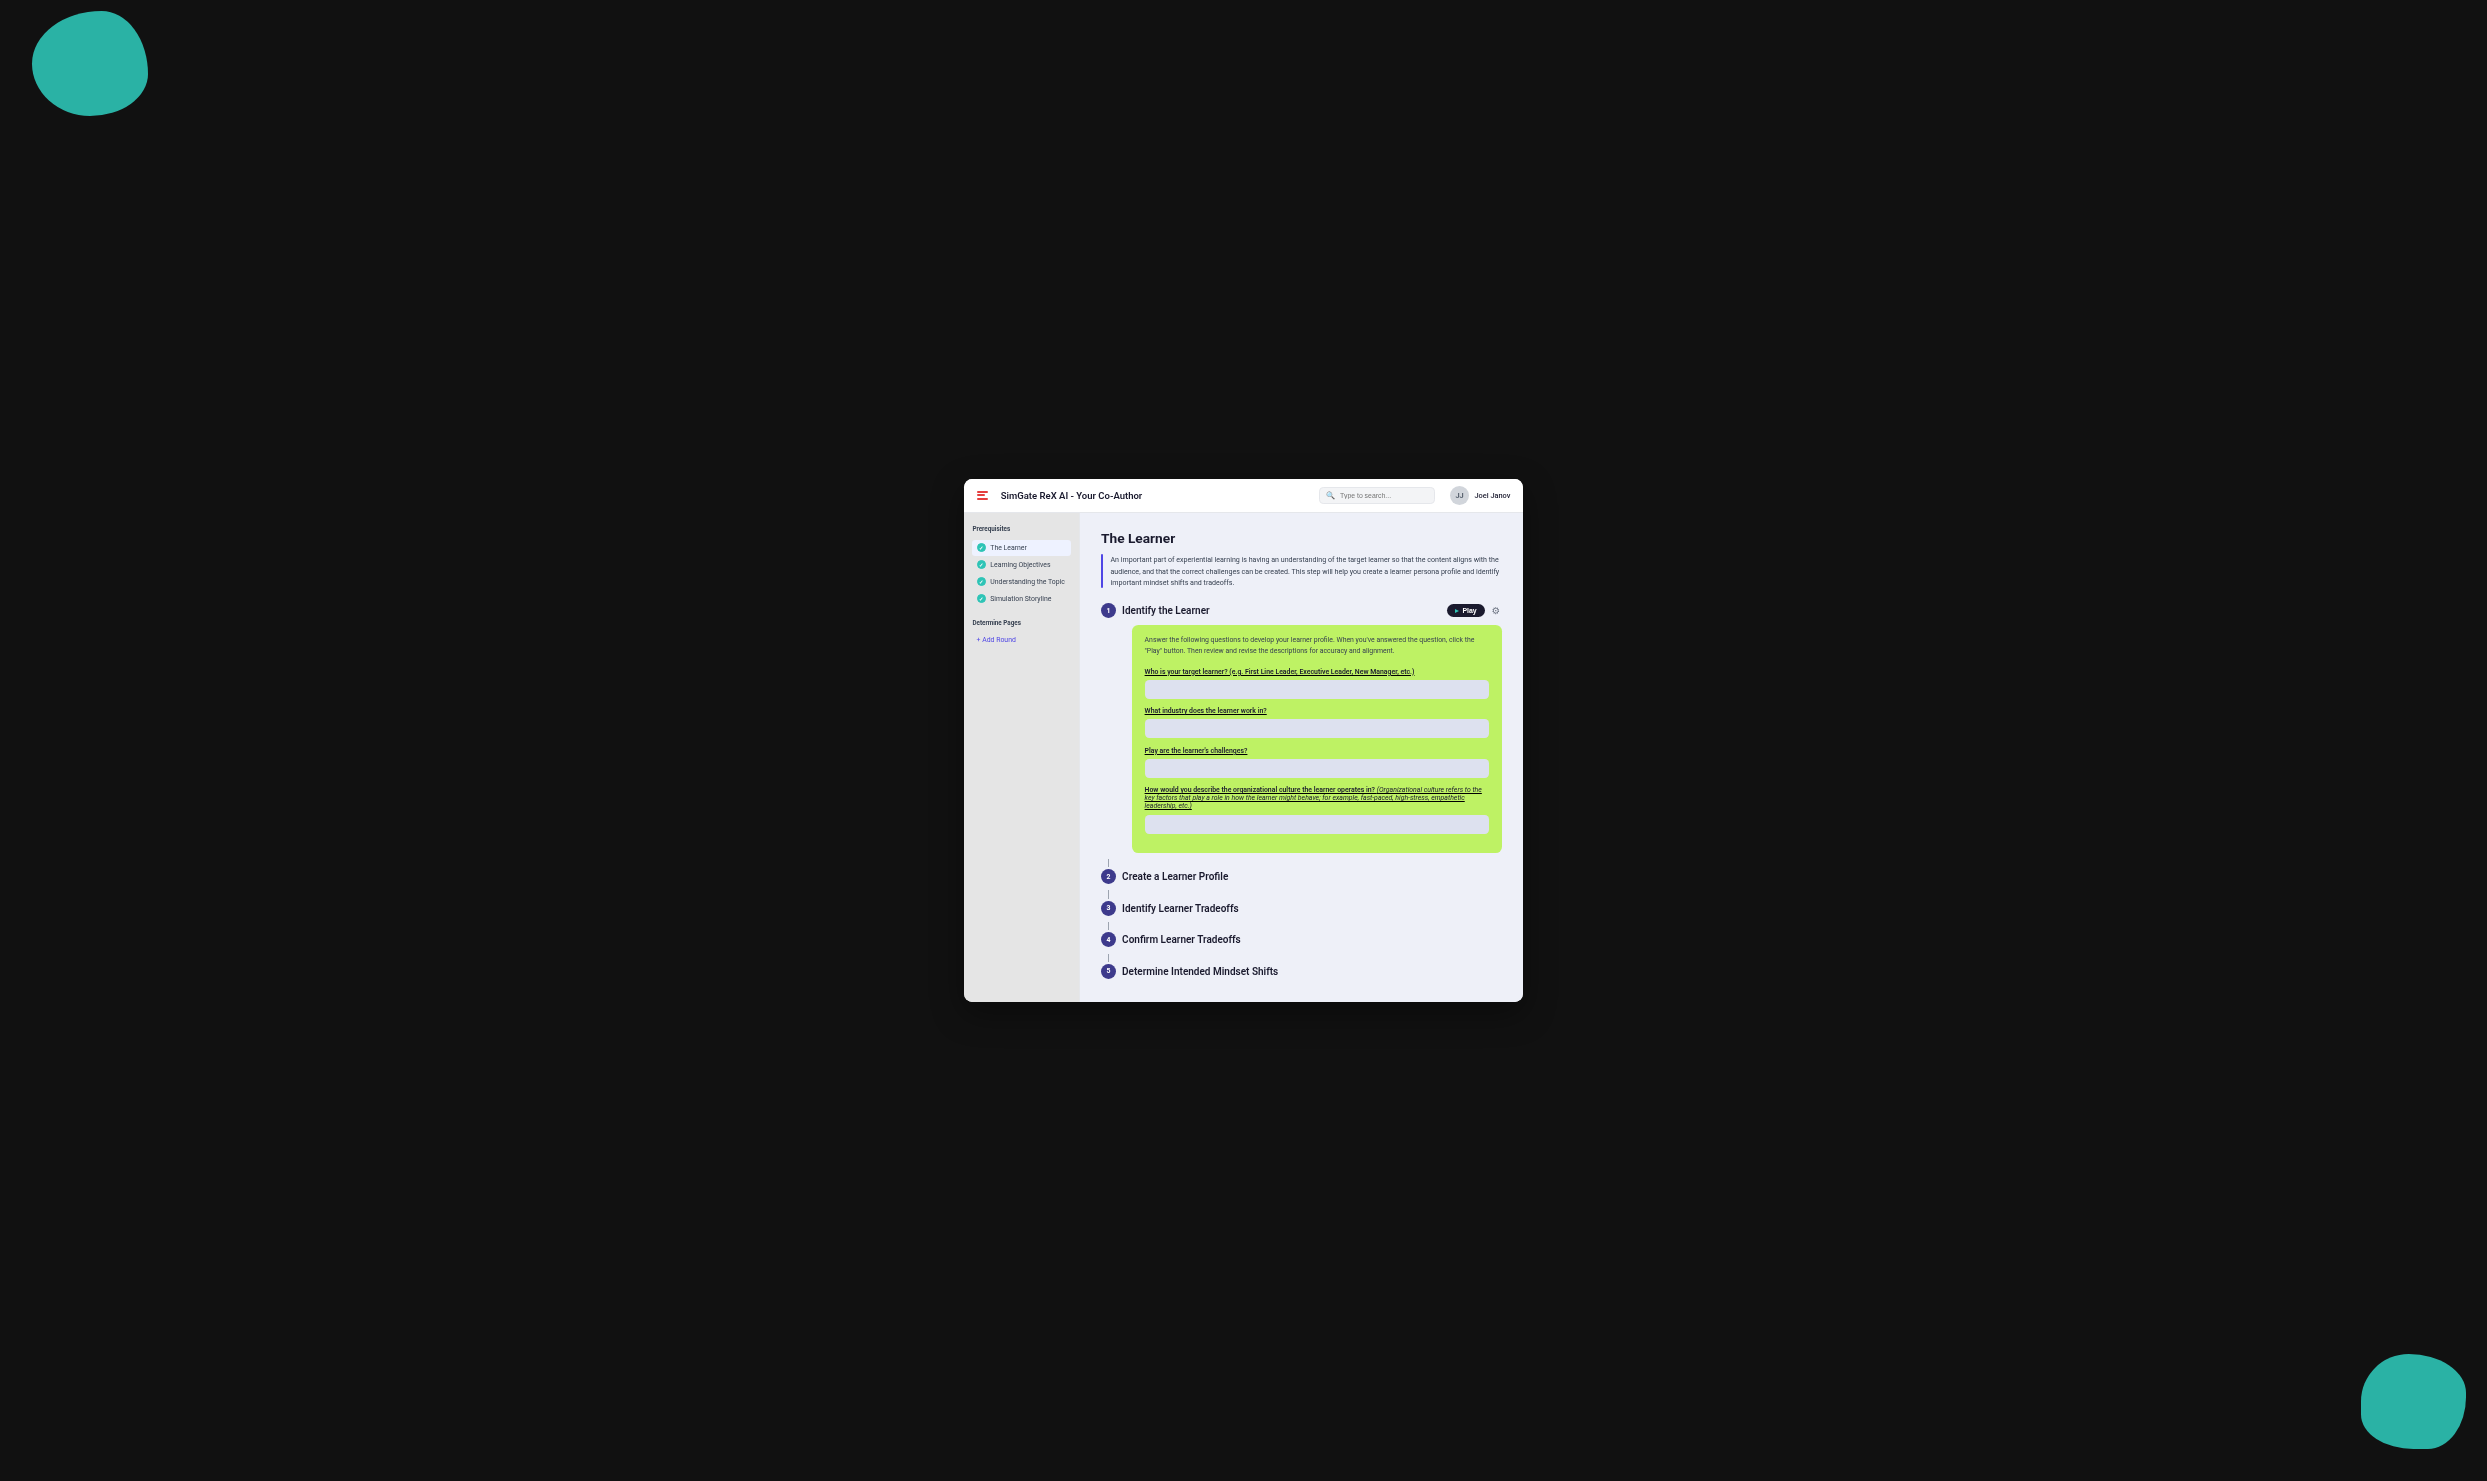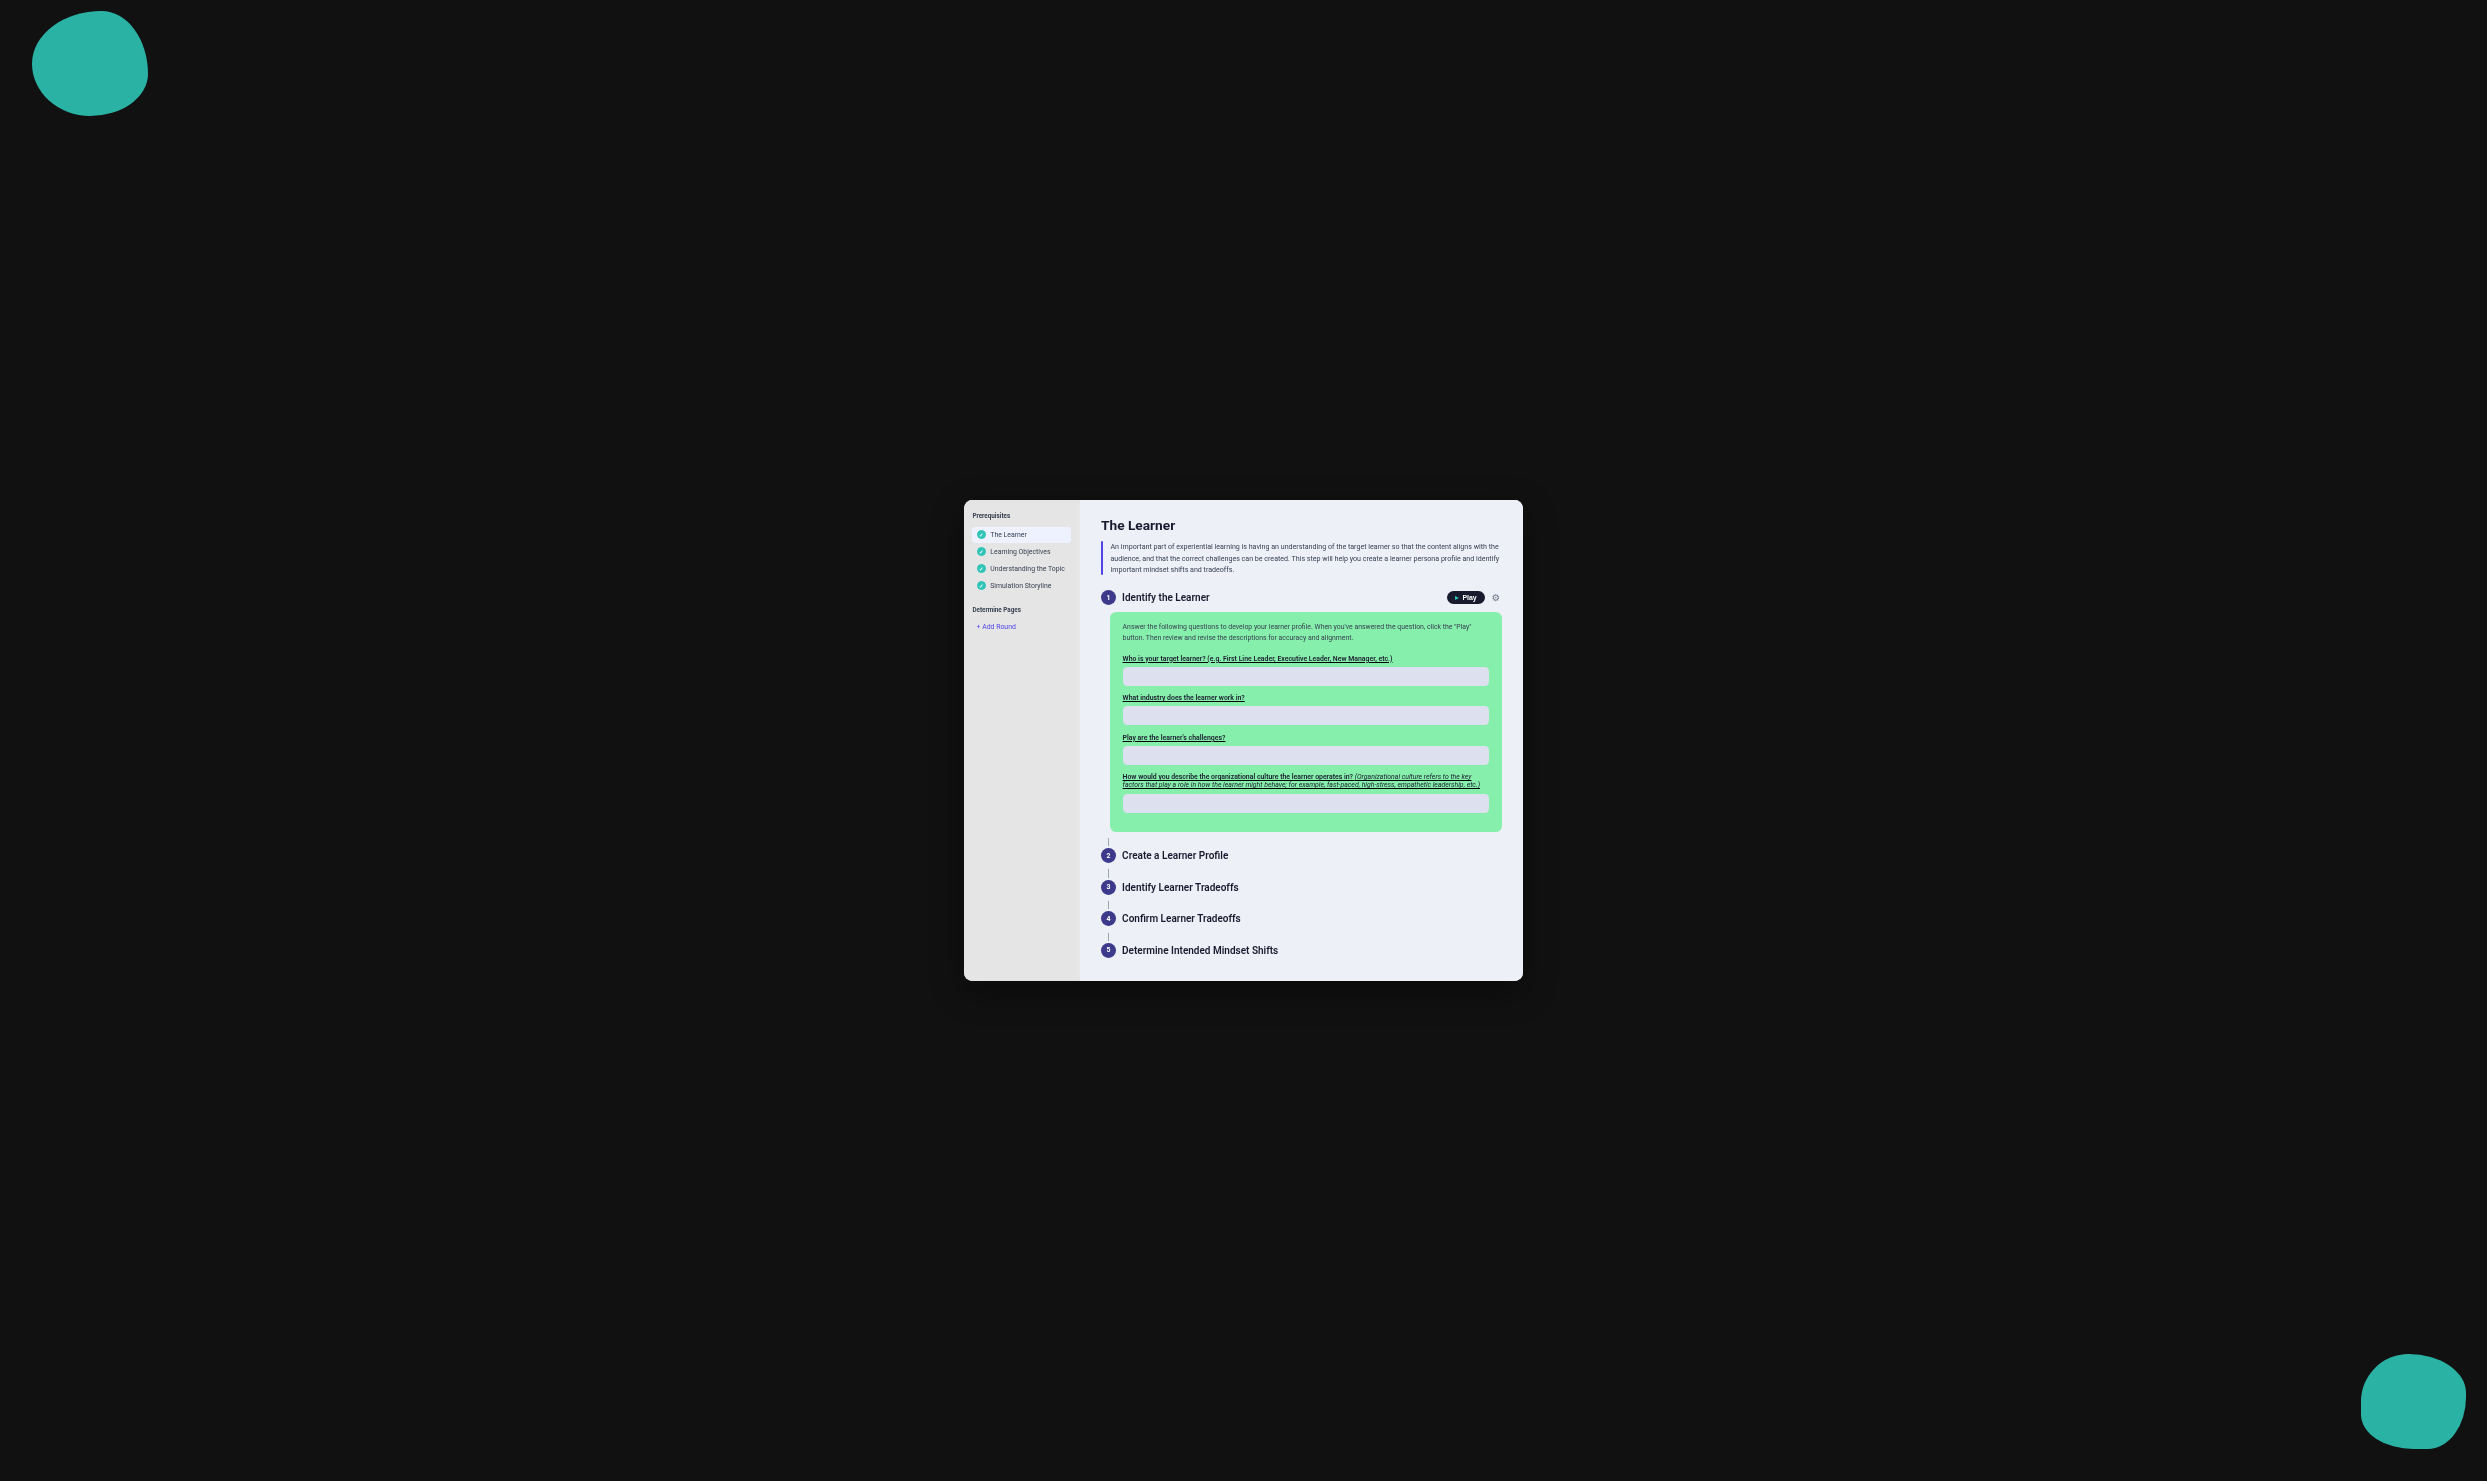--- a/index.html
+++ b/index.html
@@ -317,25 +317,25 @@
       width: 1.1px;
       height: 8.4px;
       background: #9ca3af;
       margin-left: 6.9px;
       margin-top: 2.1px;
       margin-bottom: 2.1px;
     }
 
     
     .step-content {
-      background: #86efac;
+      background: #bef264;
       border-radius: 6.3px;
       padding: 10.5px 12.6px;
       margin-top: 6.3px;
-      margin-left: 9px;
+      margin-left: 31px;
     }
 
     .step-desc {
       font-size: 6.9px;
       color: #374151;
       line-height: 1.6;
       margin-bottom: 10.5px;
     }
 
     .form-group {
@@ -369,20 +369,38 @@
     }
   </style>
 </head>
 <body>
 
 <div class="blob-tl"></div>
 <div class="blob-br"></div>
 
 <div class="window">
 
+  <header class="header">
+    <div class="logo-icon">
+      <span></span>
+      <span></span>
+      <span></span>
+    </div>
+    <span class="app-title">SimGate ReX AI - Your Co-Author</span>
+
+    <div class="search-bar">
+      <span class="search-icon-svg">🔍</span>
+      <input type="text" placeholder="Type to search..." style="">
+    </div>
+
+    <div class="user-info">
+      <div class="avatar">JJ</div>
+      <span class="user-name">Joel Janov</span>
+    </div>
+  </header>
 
   <div class="body-layout">
 
     <nav class="sidebar">
       <div class="sidebar-section-title">Prerequisites</div>
 
       <div class="sidebar-item active">
         <div class="check-icon done"></div>
         <span class="sidebar-item-label">The Learner</span>
       </div>

